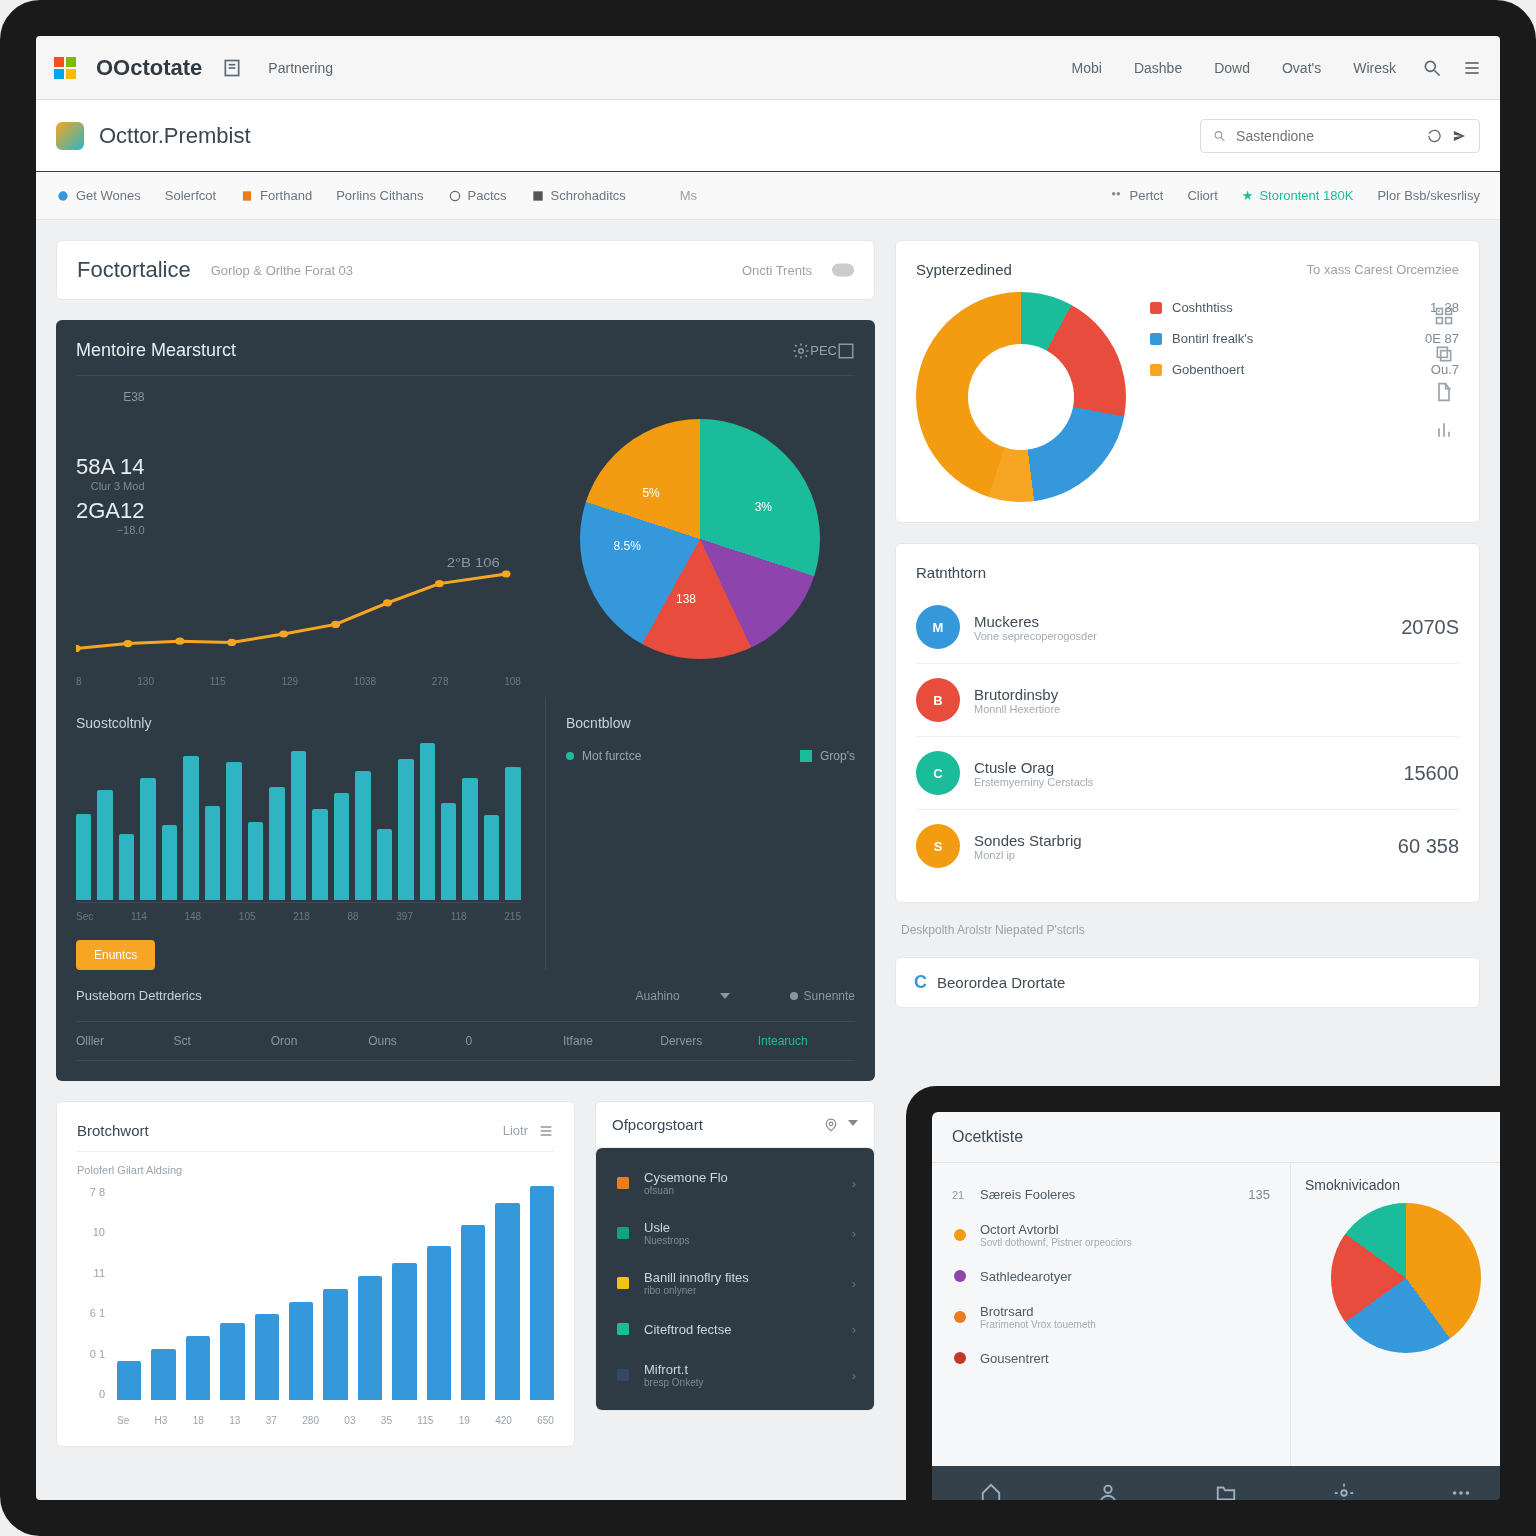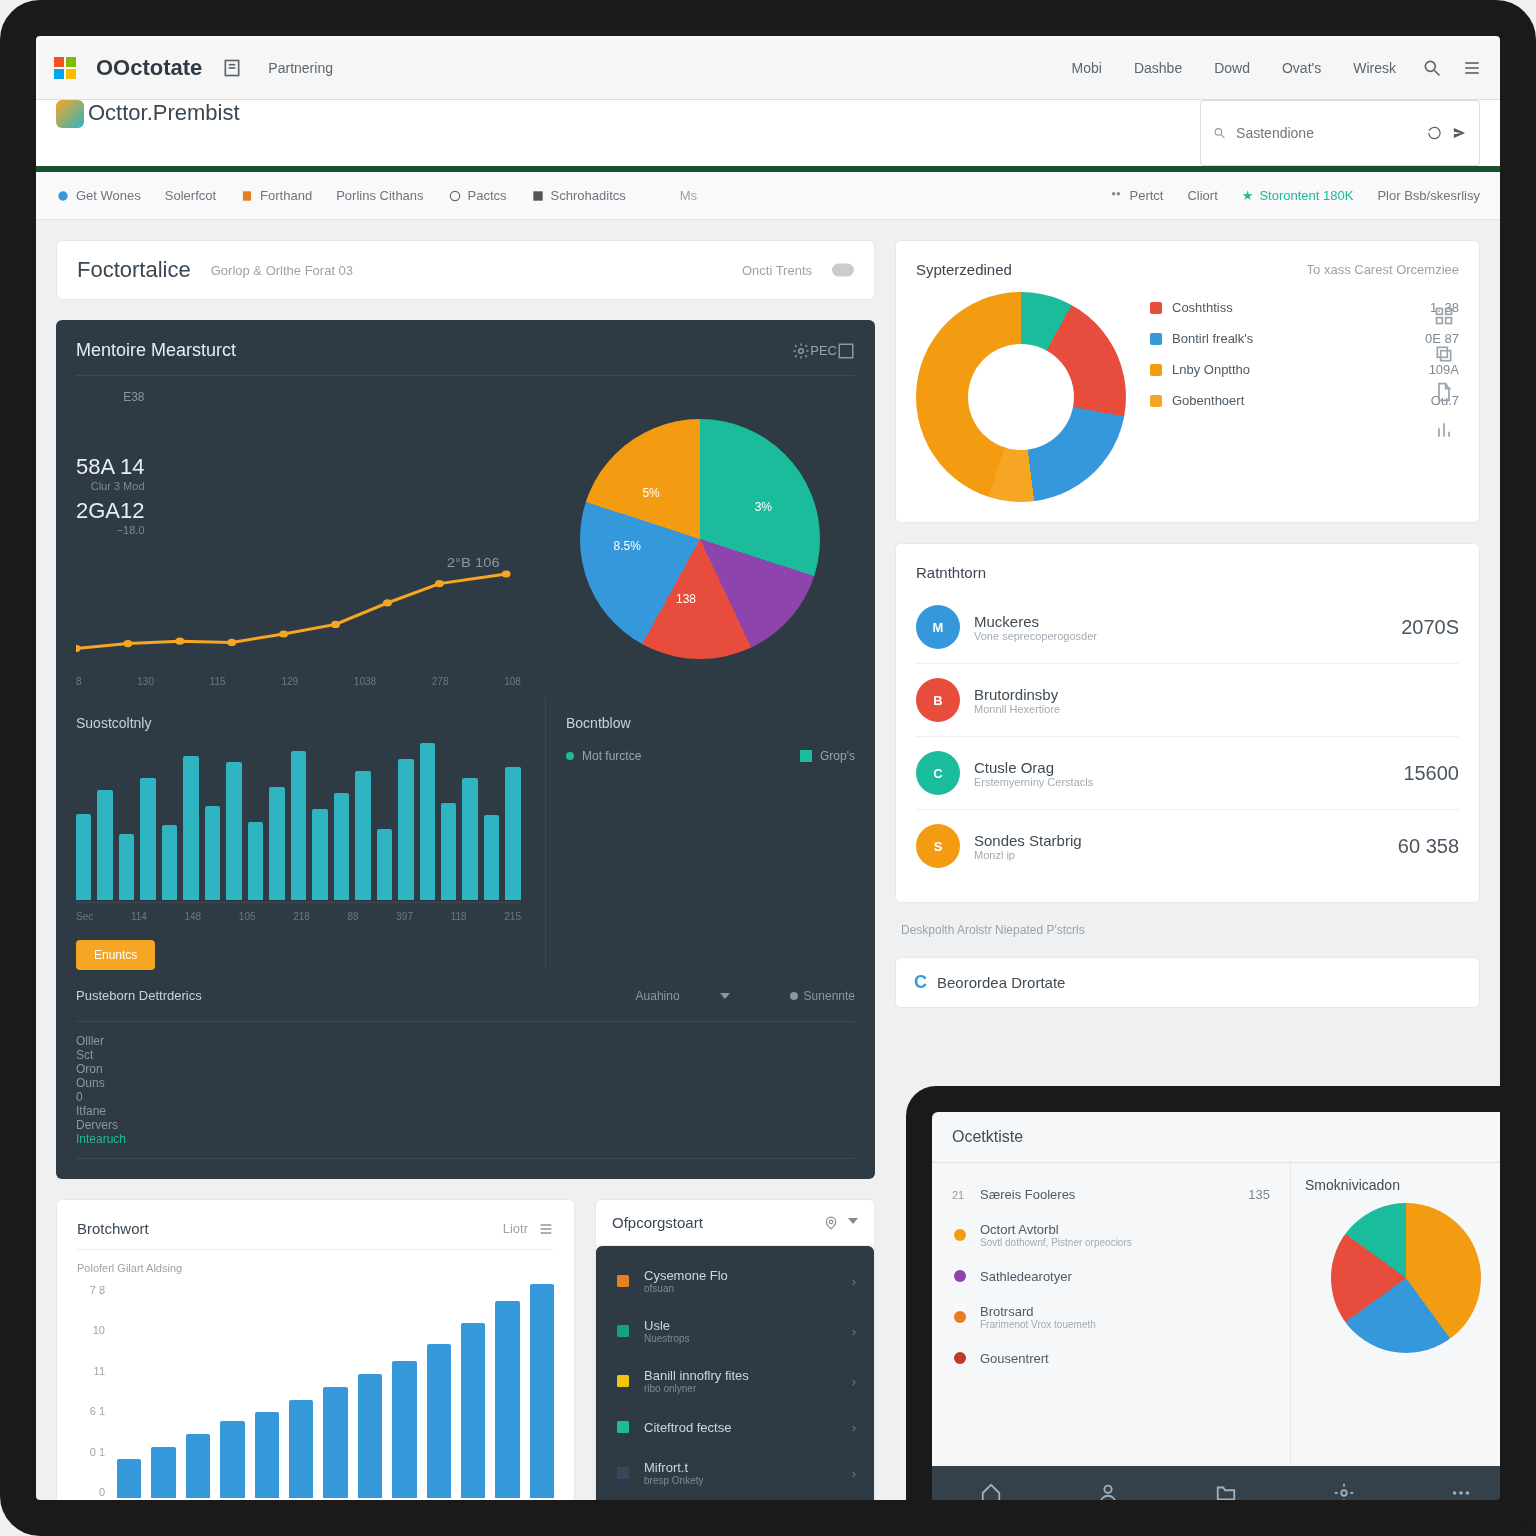--- a/index.html
+++ b/index.html
@@ -10,21 +10,21 @@
 
 
 .topbar { height: 64px; background: #f6f6f6; border-bottom: 1px solid #ddd; display: flex; align-items: center; padding: 0 18px; gap: 20px; }
 .logo-sq { width: 22px; height: 22px; display: grid; grid-template-columns: 1fr 1fr; gap: 2px; }
 .logo-sq span:nth-child(1){background:#f25022}.logo-sq span:nth-child(2){background:#7fba00}.logo-sq span:nth-child(3){background:#00a4ef}.logo-sq span:nth-child(4){background:#ffb900}
 .brand { font-size: 22px; font-weight: 600; color: #2f3a44; }
 .topbar .spacer { flex: 1; }
 .tbtn { font-size: 14px; color: #5b6770; cursor: pointer; padding: 4px 6px; }
 .ticon { width: 20px; height: 20px; color: #5b6770; cursor: pointer; }
 
-.subbar { height: 72px; background: #fff; border-bottom: 6px solid #14532d; display: flex; padding: 0 20px; gap: 4px; }
+.subbar { height: 72px; background: #fff; border-bottom: 1px solid #14532d; display: flex; align-items: center; padding: 0 20px; gap: 15px; }
 .badge-logo { width: 28px; height: 28px; border-radius: 6px; background: linear-gradient(135deg,#f6a623,#2fb4c2); }
 .subtitle { font-size: 22px; color: #3a4752; font-weight: 500; }
 .search { margin-left: auto; display: flex; align-items: center; gap: 10px; background: #fff; border: 1px solid #dcdcdc; border-radius: 4px; padding: 8px 12px; width: 280px; }
 .search input { border: none; outline: none; flex: 1; font-size: 14px; color: #666; }
 
 .toolbar { height: 48px; background: #f9f9f9; border-bottom: 1px solid #e3e3e3; display: flex; align-items: center; padding: 0 20px; gap: 24px; font-size: 13px; color: #6b7680; }
 .toolbar .sep { flex: 1; }
 .toolbar span { display: inline-flex; align-items: center; gap: 6px; cursor: pointer; }
 .ico { width: 14px; height: 14px; display: inline-block; }
 
@@ -63,21 +63,21 @@
 .section-sub { font-size: 14px; color: #c9d2d9; margin: 18px 0 12px; }
 .bars { display: flex; align-items: flex-end; gap: 6px; height: 160px; border-bottom: 1px solid #3d4a54; padding-bottom: 2px; }
 .bars div { flex: 1; background: #2fb4c2; border-radius: 2px 2px 0 0; }
 .bar-x { display: flex; justify-content: space-between; font-size: 10px; color: #6b7884; margin-top: 8px; }
 
 .pill { display: inline-block; background: #f6a623; color: #fff; font-size: 12px; padding: 8px 18px; border-radius: 4px; margin-top: 18px; cursor: pointer; }
 .legend-row { display: flex; align-items: center; gap: 8px; font-size: 12px; color: #9aa3ab; margin-top: 18px; }
 .dot { width: 8px; height: 8px; border-radius: 50%; display: inline-block; }
 
 
-.tbl-head { display: flex; font-size: 12px; color: #8a96a0; border-top: 1px solid #3d4a54; border-bottom: 1px solid #3d4a54; padding: 12px 0; margin-top: 18px; flex-direction: column; }
+.tbl-head { display: flex; font-size: 12px; color: #8a96a0; border-top: 1px solid #3d4a54; border-bottom: 1px solid #3d4a54; padding: 12px 0; margin-top: 18px; }
 .tbl-head > div { flex: 1; }
 
 
 .donut-wrap { display: flex; gap: 24px; }
 .donut { width: 210px; height: 210px; border-radius: 50%; position: relative; }
 .donut::after { content:""; position:absolute; inset: 52px; background:#fff; border-radius:50%; }
 .leg { flex: 1; }
 .leg-row { display: flex; align-items: center; gap: 10px; font-size: 13px; color: #4d5a65; padding: 8px 0; }
 .leg-row .sq { width: 12px; height: 12px; border-radius: 2px; }
 .leg-row .val { margin-left: auto; color: #7d8993; }
@@ -523,25 +523,20 @@
                   <span class="sq" style="background:#e74c3c"></span>
                   <span>Coshthtiss</span>
                   <span class="val">1. 38</span>
                 </div>
                 <div class="leg-row">
                   <span class="sq" style="background:#3498db"></span>
                   <span>Bontirl frealk's</span>
                   <span class="val">0E 87</span>
                 </div>
                 <div class="leg-row">
-                  <span class="sq" style="background:#f39c12"></span>
-                  <span>Lnby Onpttho</span>
-                  <span class="val">109A</span>
-                </div>
-                <div class="leg-row">
                   <span class="sq" style="background:#f6a623"></span>
                   <span>Gobenthoert</span>
                   <span class="val">Ou.7</span>
                 </div>
               </div>
         </div>
       </div>
 
       <div class="card">
         <div class="card-title" style="font-size:15px;margin-bottom:10px">Ratnthtorn</div>

